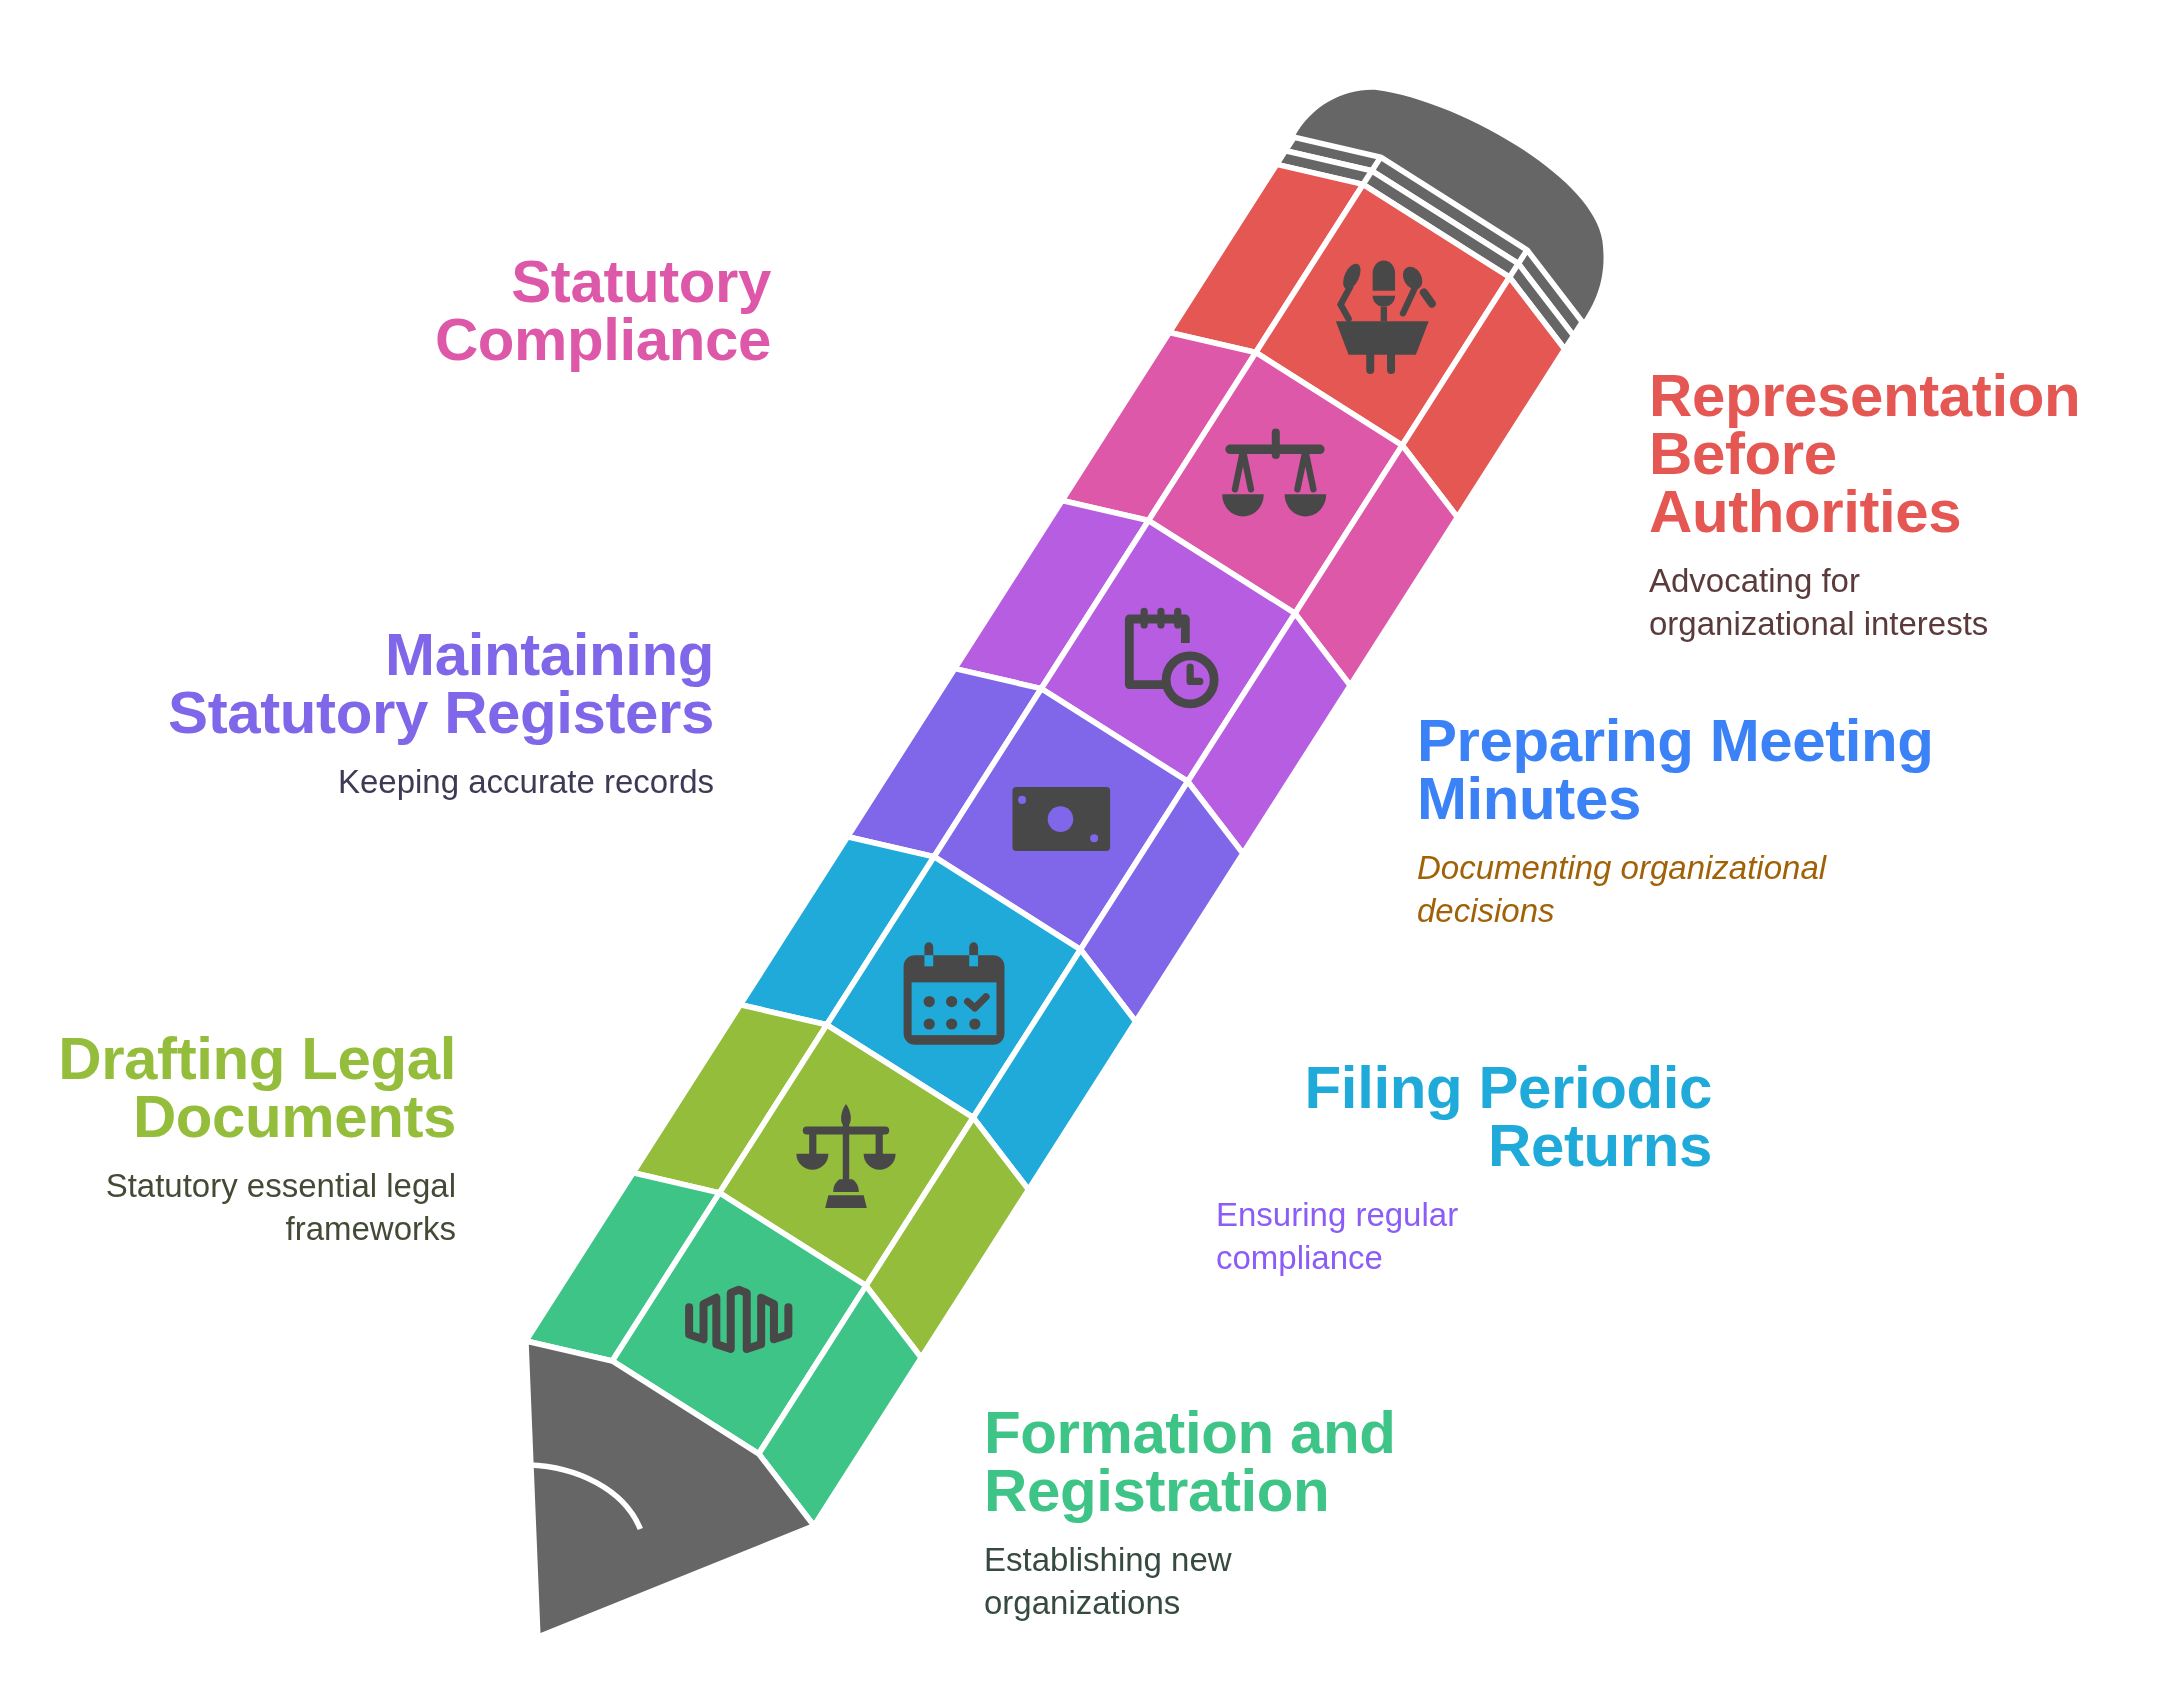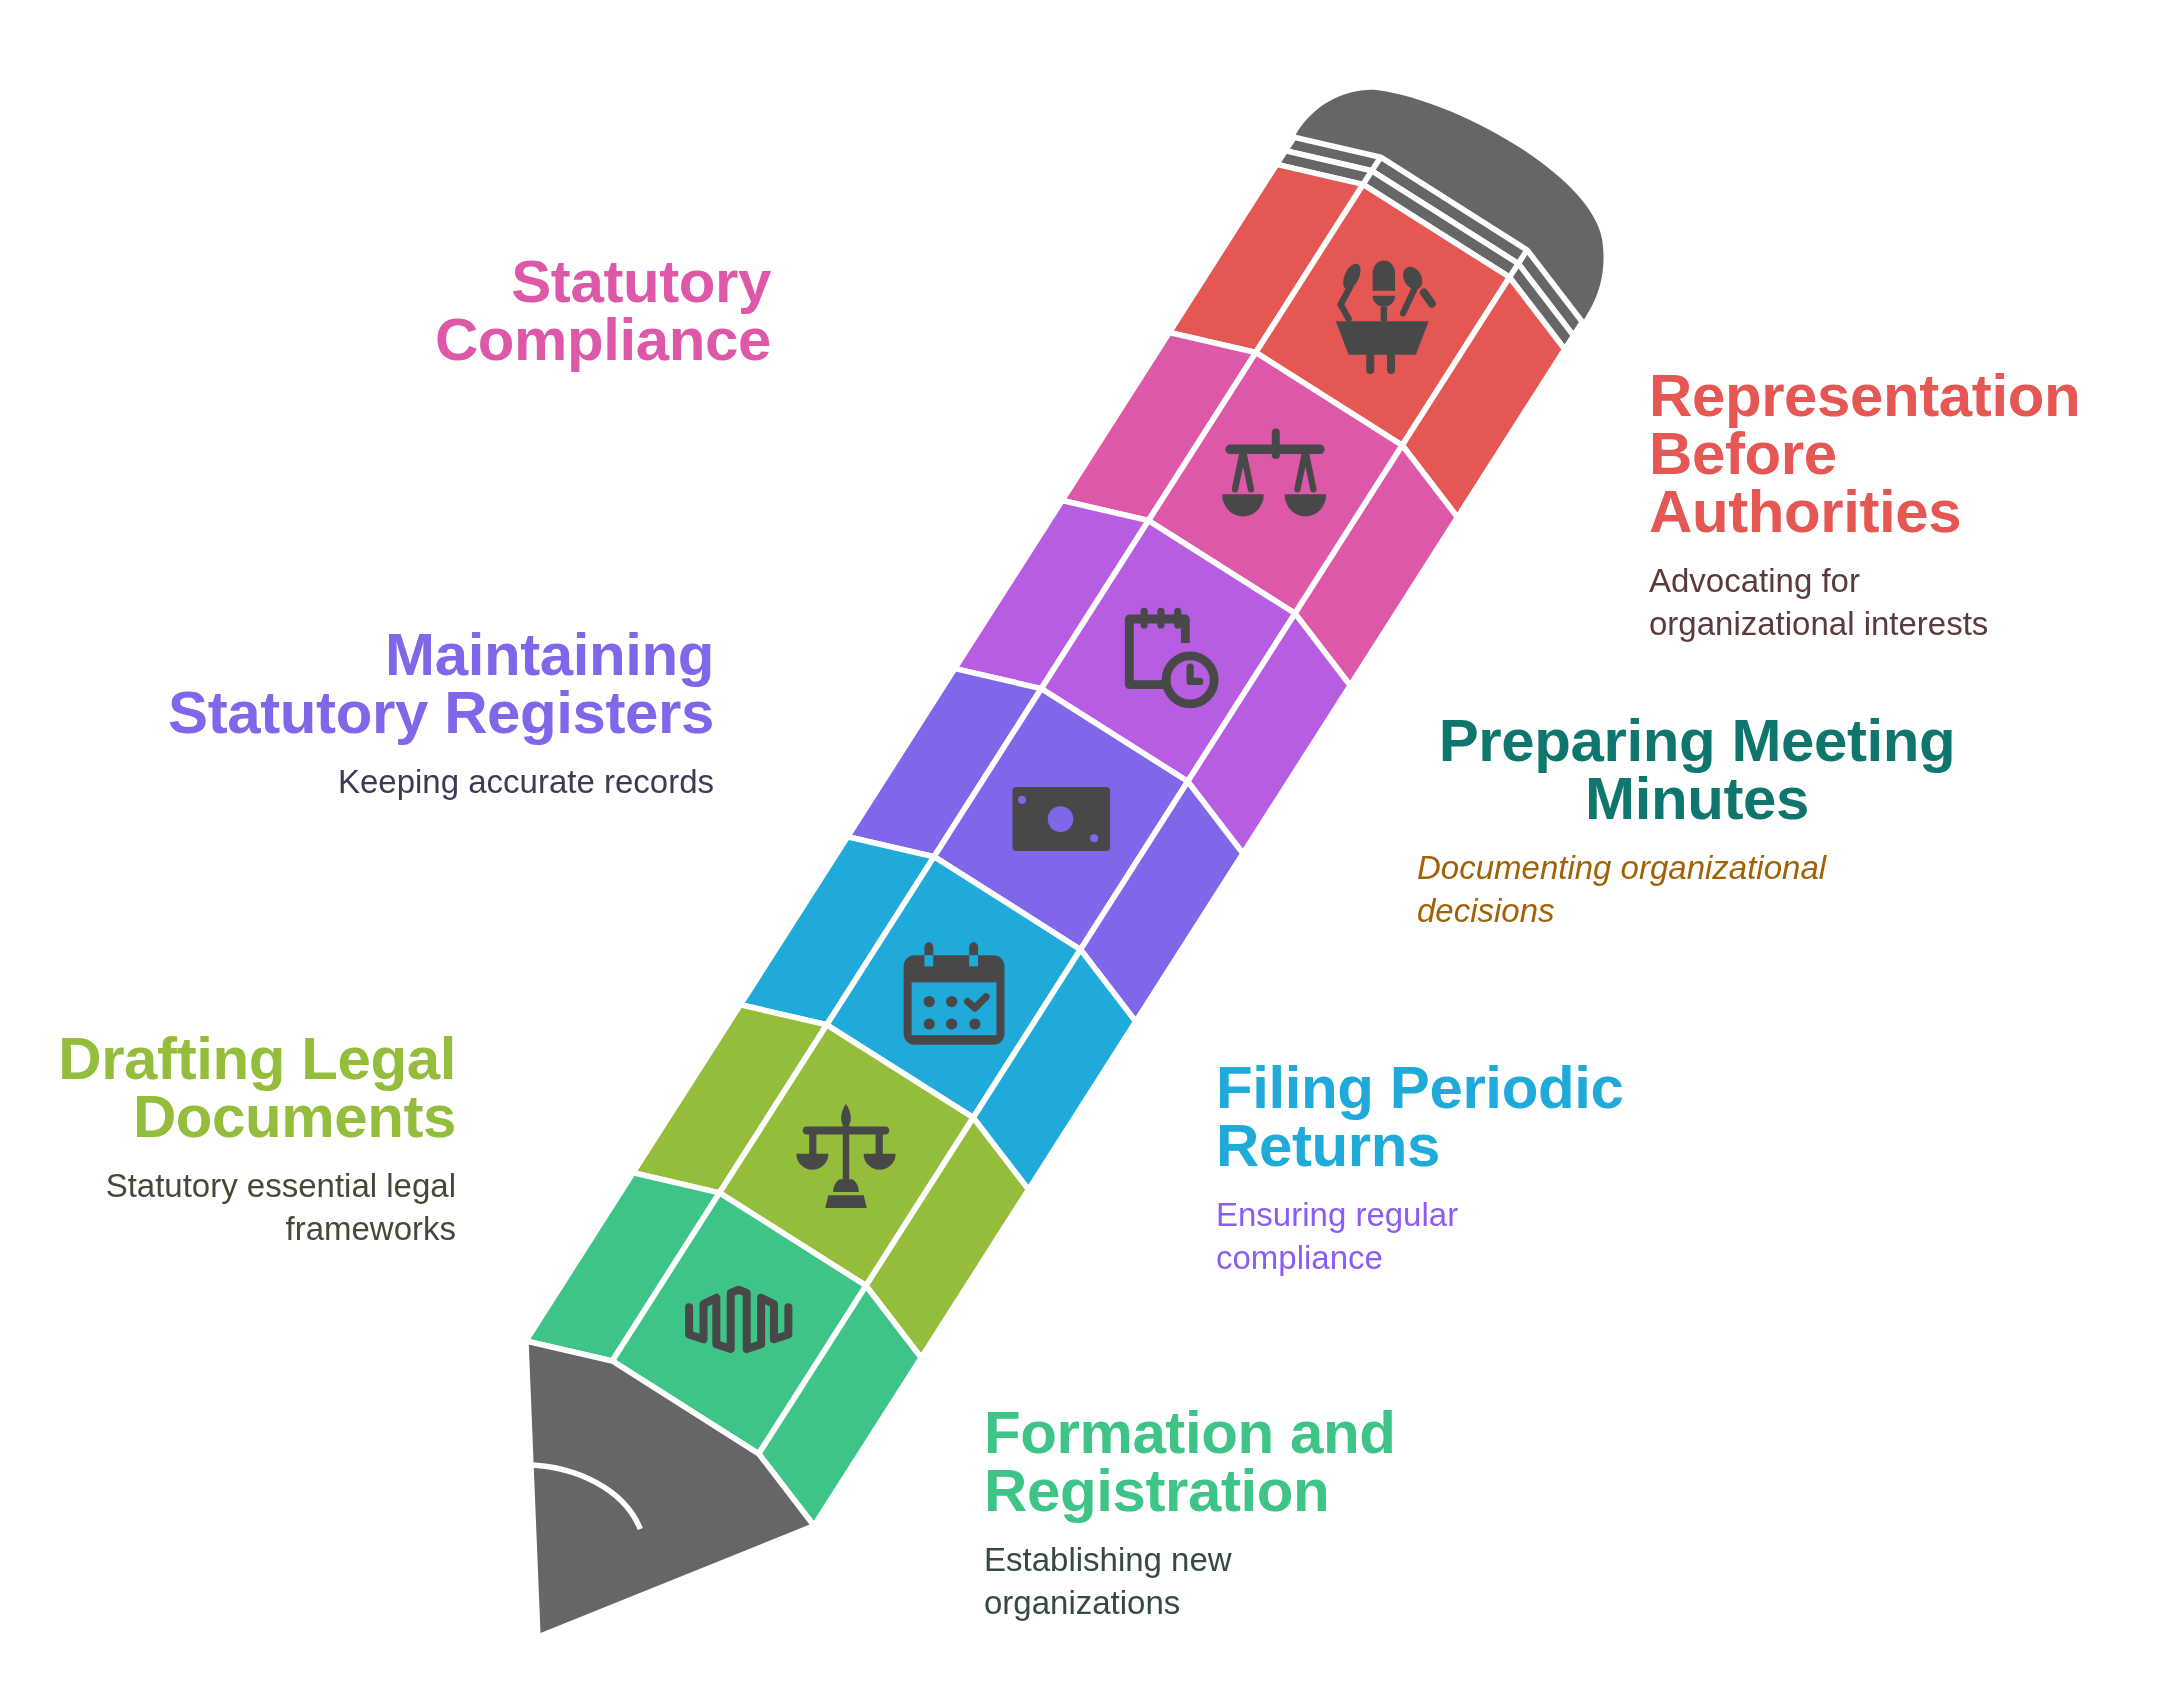--- a/index.html
+++ b/index.html
@@ -131,31 +131,31 @@
 <div class="label right" style="left:1649px; top:367px;">
   <div class="title" style="color: rgb(229, 87, 83);"><span>Representation</span><br><span>Before Authorities</span></div>
   <div class="desc" style="color: rgb(90, 58, 58);"><span>Advocating for</span><br><span>organizational interests</span></div>
 </div>
 
 <div class="label left" style="left:275px; top:253px;">
   <div class="title" style="color: rgb(221, 88, 168);"><span>Statutory</span><br><span>Compliance</span></div>
 </div>
 
 <div class="label right" style="left:1417px; top:712px; width:560px;">
-  <div class="title" style="color: #0f766e; text-align: center;"><span>Preparing Meeting</span><br><span>Minutes</span></div>
+  <div class="title" style="color: #3b82f6;"><span>Preparing Meeting</span><br><span>Minutes</span></div>
   <div class="desc" style="color: #a16207; font-style: italic;"><span>Documenting organizational</span><br><span>decisions</span></div>
 </div>
 
 <div class="label left" style="left:138px; top:626px; width:576px;">
   <div class="title" style="color: rgb(128, 102, 232);"><span>Maintaining</span><br><span>Statutory Registers</span></div>
   <div class="desc" style="color: rgb(62, 58, 86);"><span>Keeping accurate records</span></div>
 </div>
 
 <div class="label right" style="left:1216px; top:1059px;">
-  <div class="title" style="color: rgb(31, 170, 217);"><span>Filing Periodic</span><br><span>Returns</span></div>
+  <div class="title" style="color: rgb(31, 170, 217); text-align: right;"><span>Filing Periodic</span><br><span>Returns</span></div>
   <div class="desc" style="color: #8b5cf6;"><span>Ensuring regular</span><br><span>compliance</span></div>
 </div>
 
 <div class="label left" style="left:0px; top:1030px; width:456px;">
   <div class="title" style="color: rgb(147, 189, 59);"><span>Drafting Legal</span><br><span>Documents</span></div>
   <div class="desc" style="color: rgb(67, 74, 54);"><span>Statutory essential legal</span><br><span>frameworks</span></div>
 </div>
 
 <div class="label right" style="left:984px; top:1404px;">
   <div class="title" style="color: rgb(61, 196, 134);"><span>Formation and</span><br><span>Registration</span></div>

